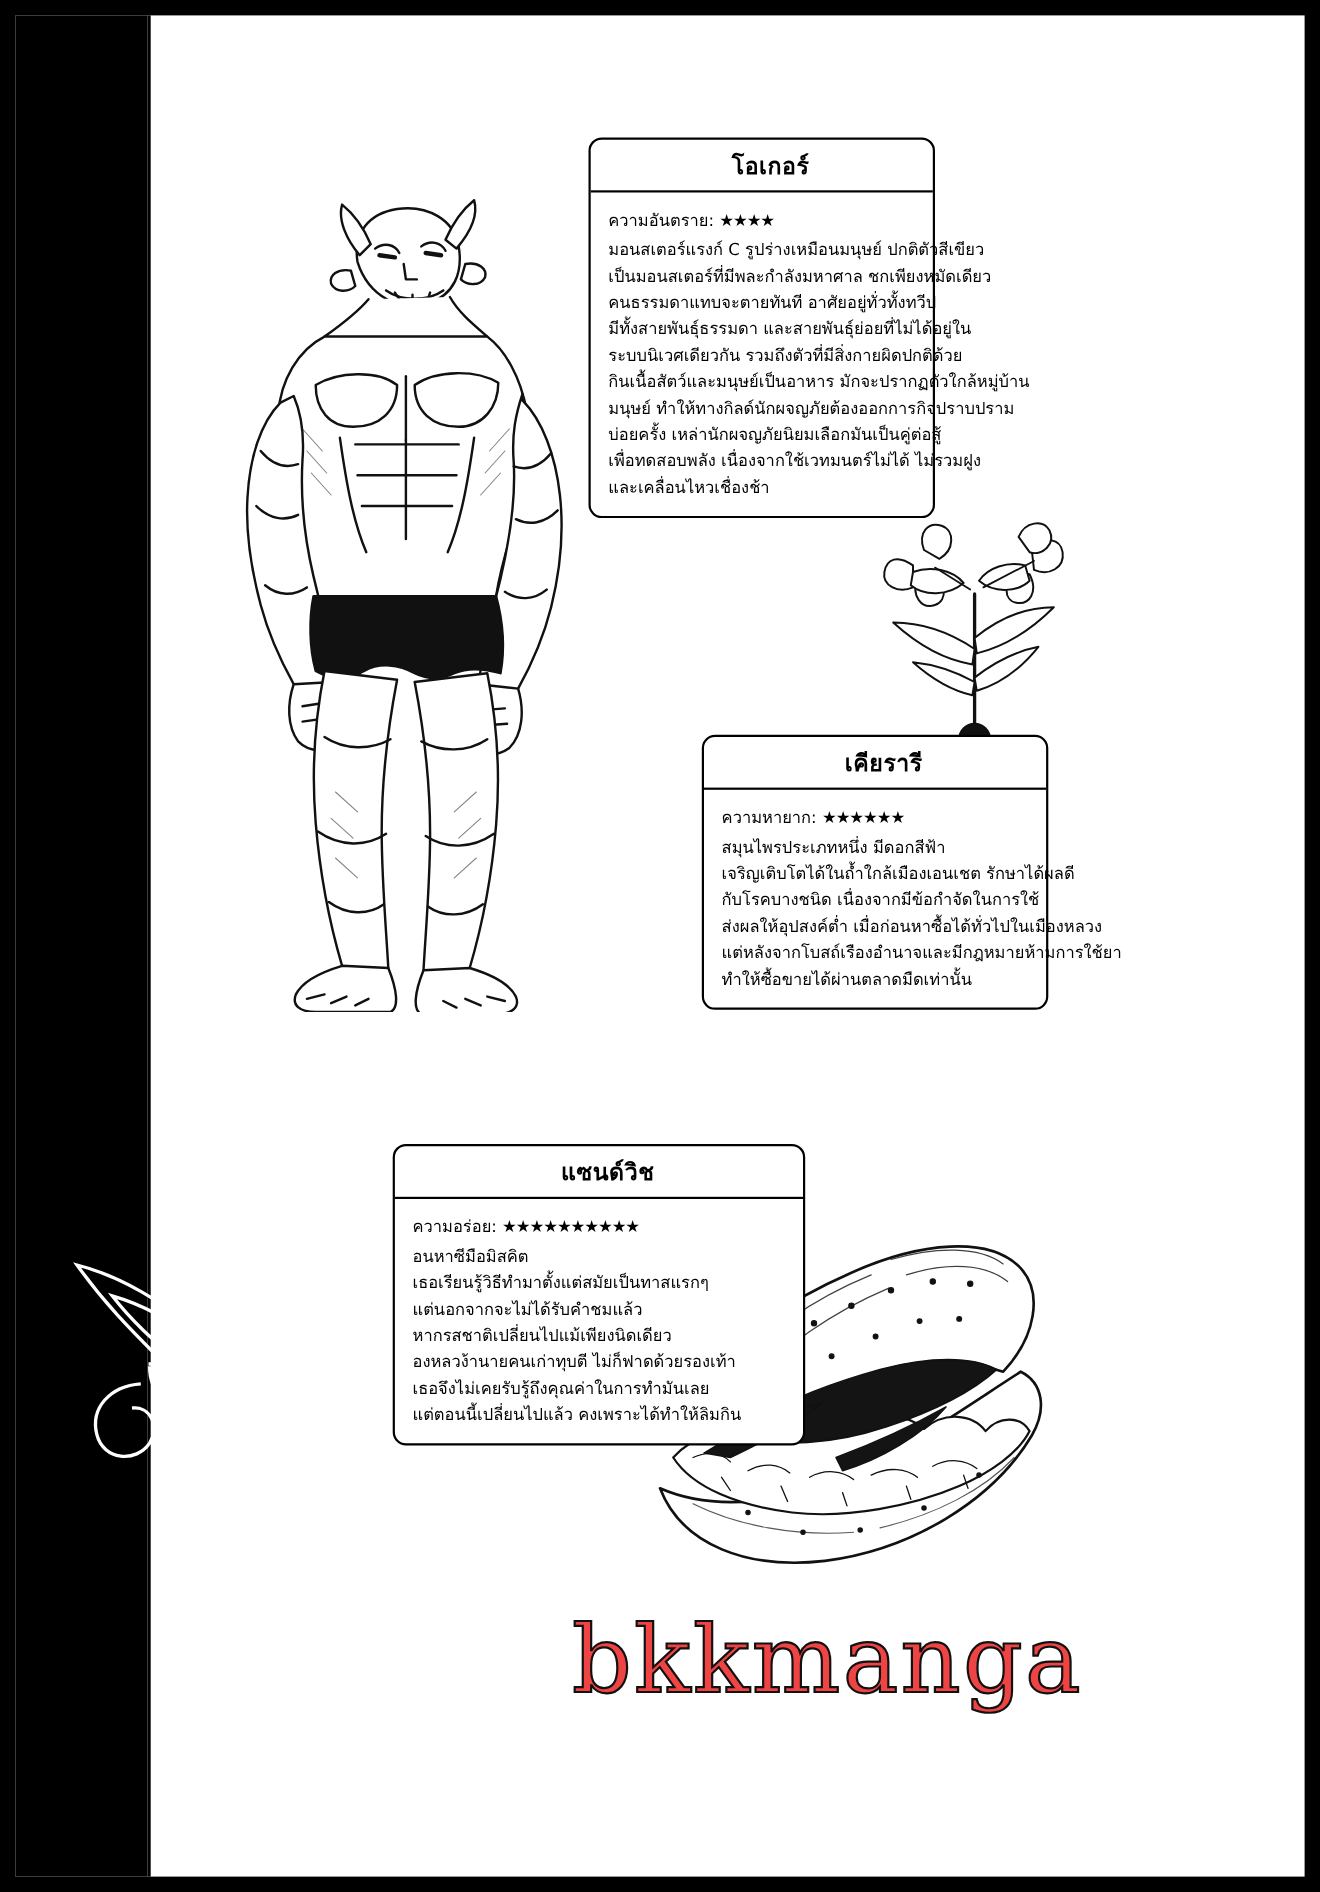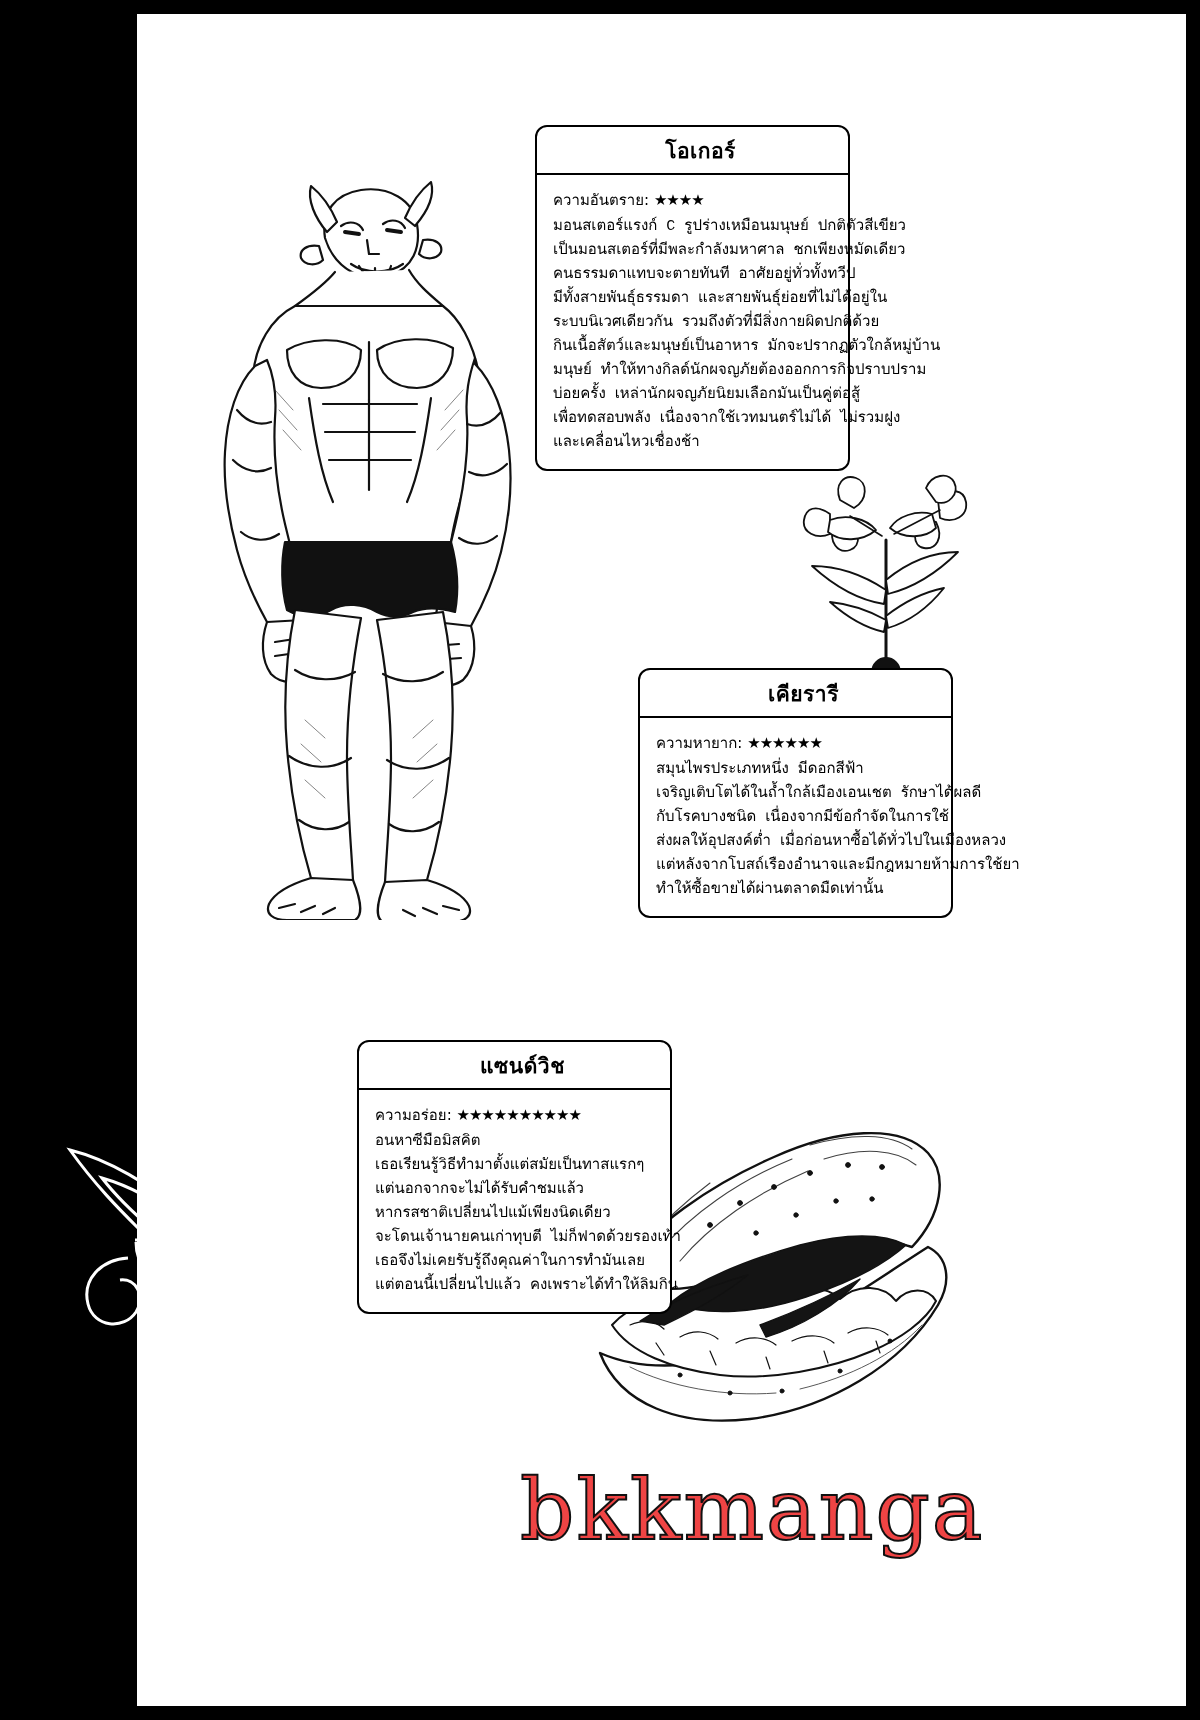--- a/index.html
+++ b/index.html
@@ -28,25 +28,25 @@
   .vert-rule-top{position:absolute;left:186px;top:562px;width:2px;height:34px;background:#fff;}
   .vert-rule-bot{position:absolute;left:186px;top:1128px;width:2px;height:34px;background:#fff;}
 
   
   .card{position:absolute;background:#ffffff;border:2px solid #000;border-radius:12px;box-sizing:border-box;}
   .card .card-head{height:46px;display:flex;align-items:center;justify-content:center;border-bottom:2px solid #000;padding-left:16px;}
   .card .card-head h2{margin:0;font-size:21px;font-weight:bold;letter-spacing:.5px;}
   .card .card-body{padding:14px 8px 14px 16px;}
   .card .stat{font-size:15px;margin:0 0 4px 0;line-height:22px;}
   .card .stat .stars{letter-spacing:-1px;}
-  .card p.line{margin:0;font-size:15px;line-height:24px;white-space:nowrap;font-family:Liberation Mono, monospace;}
+  .card p.line{margin:0;font-size:15px;line-height:24px;white-space:nowrap;}
 
   #card-ogre{left:535px;top:125px;width:315px;}
   #card-herb{left:638px;top:668px;width:315px;}
-  #card-sand{left:357px;top:1040px;width:315px;}
+  #card-sand{left:357px;top:1040px;width:375px;}
 
   
   .art{position:absolute;}
   #art-ogre{left:175px;top:160px;width:400px;height:760px;}
   #art-herb{left:790px;top:470px;width:190px;height:270px;}
   #art-sand{left:560px;top:1075px;width:420px;height:370px;}
 
   
   .watermark{
     position:absolute;left:520px;top:1455px;width:600px;height:110px;
@@ -331,21 +331,21 @@
     </div>
     <div class="card-body">
       <p class="stat">
         <span>ความอร่อย:</span>
         <span class="stars">★★★★★★★★★★</span>
       </p>
       <p class="line">อนหาซีมือมิสคิต</p>
       <p class="line">เธอเรียนรู้วิธีทำมาตั้งแต่สมัยเป็นทาสแรกๆ</p>
       <p class="line">แต่นอกจากจะไม่ได้รับคำชมแล้ว</p>
       <p class="line">หากรสชาติเปลี่ยนไปแม้เพียงนิดเดียว</p>
-      <p class="line">จะโดนเจ้านายคนเก่าทุบตี ไม่ก็ฟาดด้วยรองเท้า</p>
+      <p class="line">องหลวง้านายคนเก่าทุบตี ไม่ก็ฟาดด้วยรองเท้า</p>
       <p class="line">เธอจึงไม่เคยรับรู้ถึงคุณค่าในการทำมันเลย</p>
       <p class="line">แต่ตอนนี้เปลี่ยนไปแล้ว คงเพราะได้ทำให้ลิมกิน</p>
     </div>
   </div>
 
   <div class="watermark">bkkmanga</div>
 
 </div>
 
 </body></html>

